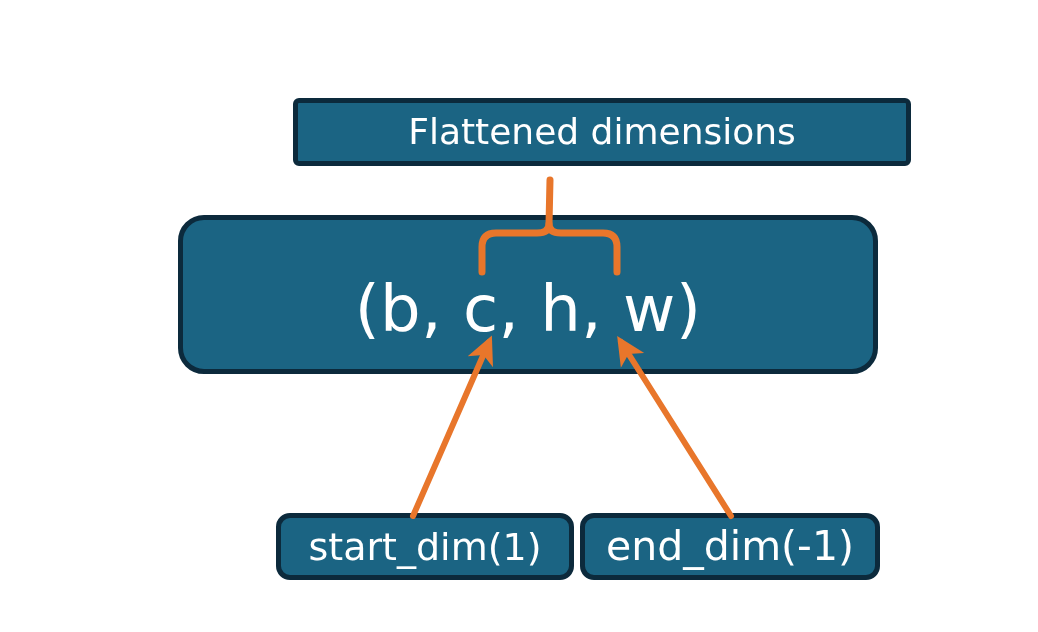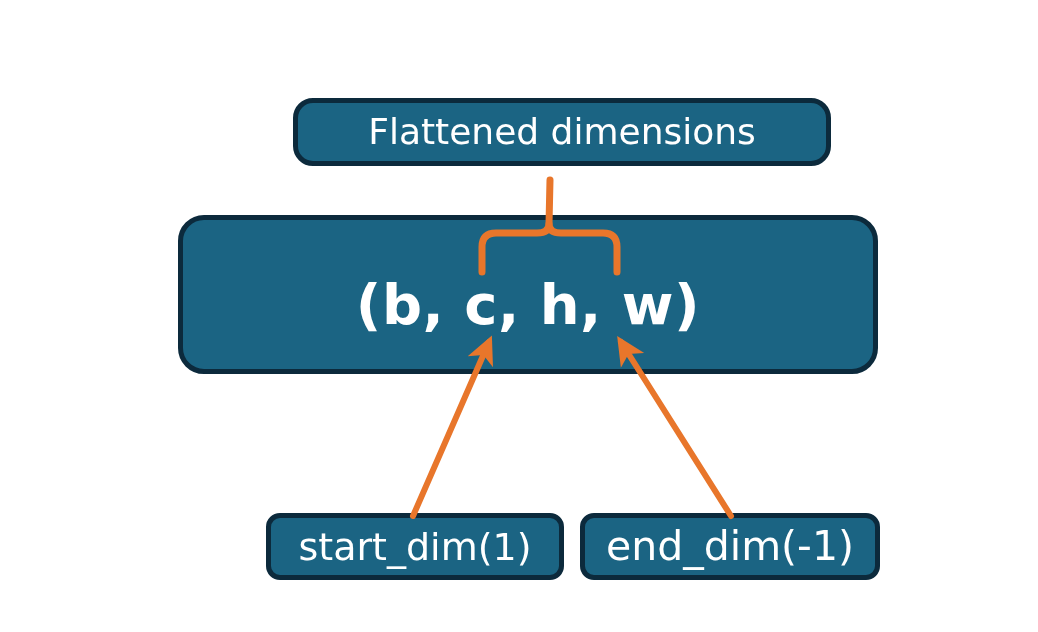--- a/index.html
+++ b/index.html
@@ -26,43 +26,42 @@
     border: 5px solid #0c2a3c;
     border-radius: 16px;
     text-align: center;
     line-height: 1;
     white-space: nowrap;
     user-select: none;
   }
   #node-flattened {
     left: 293px;
     top: 98px;
-    width: 538px;
+    width: 618px;
     height: 68px;
     font-size: 36px;
-    border-radius: 20px;
+    border-radius: 6px;
   }
   #node-shape {
     left: 178px;
     top: 215px;
     width: 700px;
     height: 159px;
     border-radius: 26px;
   }
   #node-shape .shape-label {
     position: absolute;
     left: 0;
     right: 0;
     top: 57px;
-    font-size: 56px;
+    font-size: 64px;
     letter-spacing: 0.5px;
-    font-weight: bold;
   }
   #node-startdim {
-    left: 266px;
+    left: 276px;
     top: 513px;
     width: 298px;
     height: 67px;
     font-size: 38px;
     border-radius: 14px;
   }
   #node-enddim {
     left: 580px;
     top: 513px;
     width: 300px;

